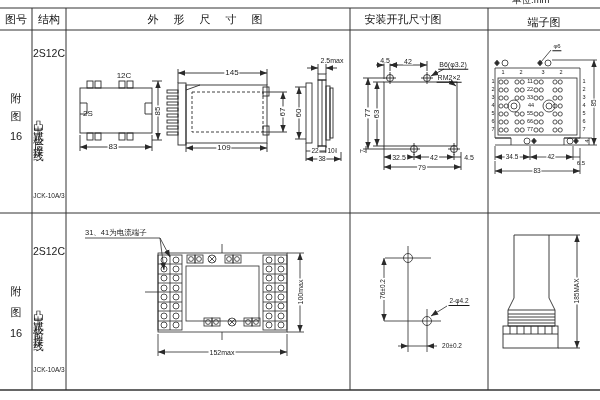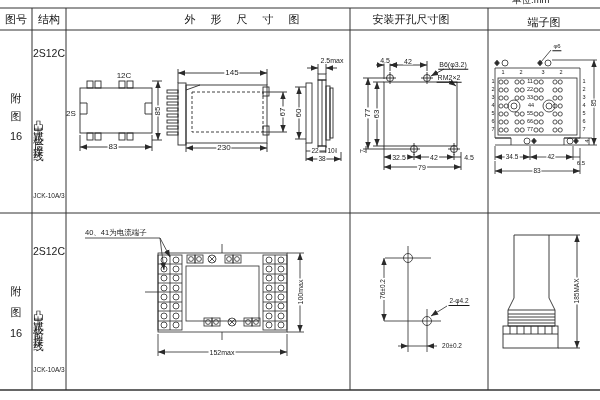--- a/index.html
+++ b/index.html
@@ -1,20 +1,20 @@
 <!DOCTYPE html>
 <html><head>
 <meta charset="utf-8">
 <style>
   html,body{margin:0;padding:0;background:#e8e8e8;}
   #screen{position:relative;width:600px;height:400px;background:#ffffff;overflow:hidden;
           font-family:"Liberation Sans","DejaVu Sans",sans-serif;color:#1a1a1a;}
   .hcell{position:absolute;display:flex;align-items:center;justify-content:center;
          font-size:11px;color:#111;}
-  .sp{letter-spacing:6px;margin-left:37px;}
+  .sp{letter-spacing:6px;}
   .figch{position:absolute;width:32px;text-align:center;font-size:11px;}
   .model{position:absolute;width:34px;text-align:center;font-size:10.5px;}
   .vtext{position:absolute;width:34px;display:flex;justify-content:center;
          writing-mode:vertical-lr;text-orientation:upright;font-size:10.5px;letter-spacing:5px;}
   .code{position:absolute;width:34px;text-align:center;font-size:6.5px;}
   .lbl{position:absolute;font-size:8px;background:#fff;padding:0 1px;white-space:nowrap;
        transform:translate(-50%,-50%);line-height:1;}
   .rot{transform:translate(-50%,-50%) rotate(-90deg);}
   .f7{font-size:7px;} .f65{font-size:6.5px;} .f6{font-size:6px;} .xs{font-size:5.5px;padding:0;}
   .ul{border-bottom:0.8px solid #1a1a1a;padding-bottom:0.5px;}
@@ -311,36 +311,36 @@
         <path d="M558,348 H580"></path>
       <path d="M577,235 V348" marker-start="url(#ar)" marker-end="url(#ar)"></path>
     </g>
   </svg>
 
   <div class="unit" style="left:512px;top:-6px">单位:mm</div>
 
   <div class="hcell" style="left:0;top:8px;width:32px;height:22px">图号</div>
   <div class="hcell" style="left:32px;top:8px;width:34px;height:22px">结构</div>
   <div class="hcell sp" style="left:66px;top:8px;width:284px;height:22px">外 形 尺 寸 图</div>
-  <div class="hcell" style="left:352px;top:8px;width:118px;height:22px">安装开孔尺寸图</div>
+  <div class="hcell" style="left:344px;top:8px;width:118px;height:22px">安装开孔尺寸图</div>
   <div class="hcell" style="left:488px;top:8px;width:112px;height:28px">端子图</div>
 
   <div class="figch" style="top:91px">附</div>
   <div class="figch" style="top:109px">图</div>
   <div class="figch" style="top:130px">16</div>
   <div class="model" style="left:32px;top:47px">2S12C</div>
   <div class="vtext" style="left:32px;top:72px;height:115px">凸出式板后接线</div>
   <div class="code" style="left:32px;top:192px">JCK-10A/3</div>
 
   <span class="lbl nobg" style="left:124px;top:76px">12C</span>
-  <span class="lbl nobg" style="left:71px;top:114px">2S</span>
+  <span class="lbl nobg" style="left:88px;top:114px">2S</span>
   <span class="lbl rot" style="left:158px;top:111px">85</span>
   <span class="lbl" style="left:113px;top:147px">83</span>
   <span class="lbl" style="left:232px;top:73px">145</span>
-  <span class="lbl" style="left:224px;top:148px">230</span>
+  <span class="lbl" style="left:224px;top:148px">109</span>
   <span class="lbl rot" style="left:283px;top:112px">67</span>
   <span class="lbl rot" style="left:299px;top:113px">60</span>
   <span class="lbl f7" style="left:332px;top:60px">2.5max</span>
   <span class="lbl f65" style="left:315px;top:151px">22</span>
   <span class="lbl f65" style="left:331px;top:151px">10</span>
   <span class="lbl f65" style="left:322px;top:159px">38</span>
 
   <span class="lbl f7" style="left:385px;top:60px">4.5</span>
   <span class="lbl f7" style="left:408px;top:61px">42</span>
   <span class="lbl f7 ul nobg" style="left:453px;top:65px">B6(φ3.2)</span>
@@ -390,21 +390,21 @@
   <span class="lbl rot f65" style="left:594px;top:103px">85</span>
   <span class="lbl rot f6 nobg" style="left:587px;top:141px">4</span>
 
   <div class="figch" style="top:284px">附</div>
   <div class="figch" style="top:305px">图</div>
   <div class="figch" style="top:327px">16</div>
   <div class="model" style="left:32px;top:245px">2S12C</div>
   <div class="vtext" style="left:32px;top:263px;height:112px">凸出式板前接线</div>
   <div class="code" style="left:32px;top:366px">JCK-10A/3</div>
 
-  <span class="note" style="left:85px;top:233px">40、41为电流端子</span>
+  <span class="note" style="left:85px;top:233px">31、41为电流端子</span>
   <span class="lbl f7" style="left:222px;top:352px">152max</span>
   <span class="lbl rot f7" style="left:300px;top:292px">100max</span>
   <span class="lbl rot f65" style="left:383px;top:289px">76±0.2</span>
   <span class="lbl f65 nobg" style="left:452px;top:346px">20±0.2</span>
   <span class="lbl f65 ul nobg" style="left:459px;top:302px">2-φ4.2</span>
   <span class="lbl rot f65" style="left:577px;top:291px">185MAX</span>
 
 </div>
 
 </body></html>

